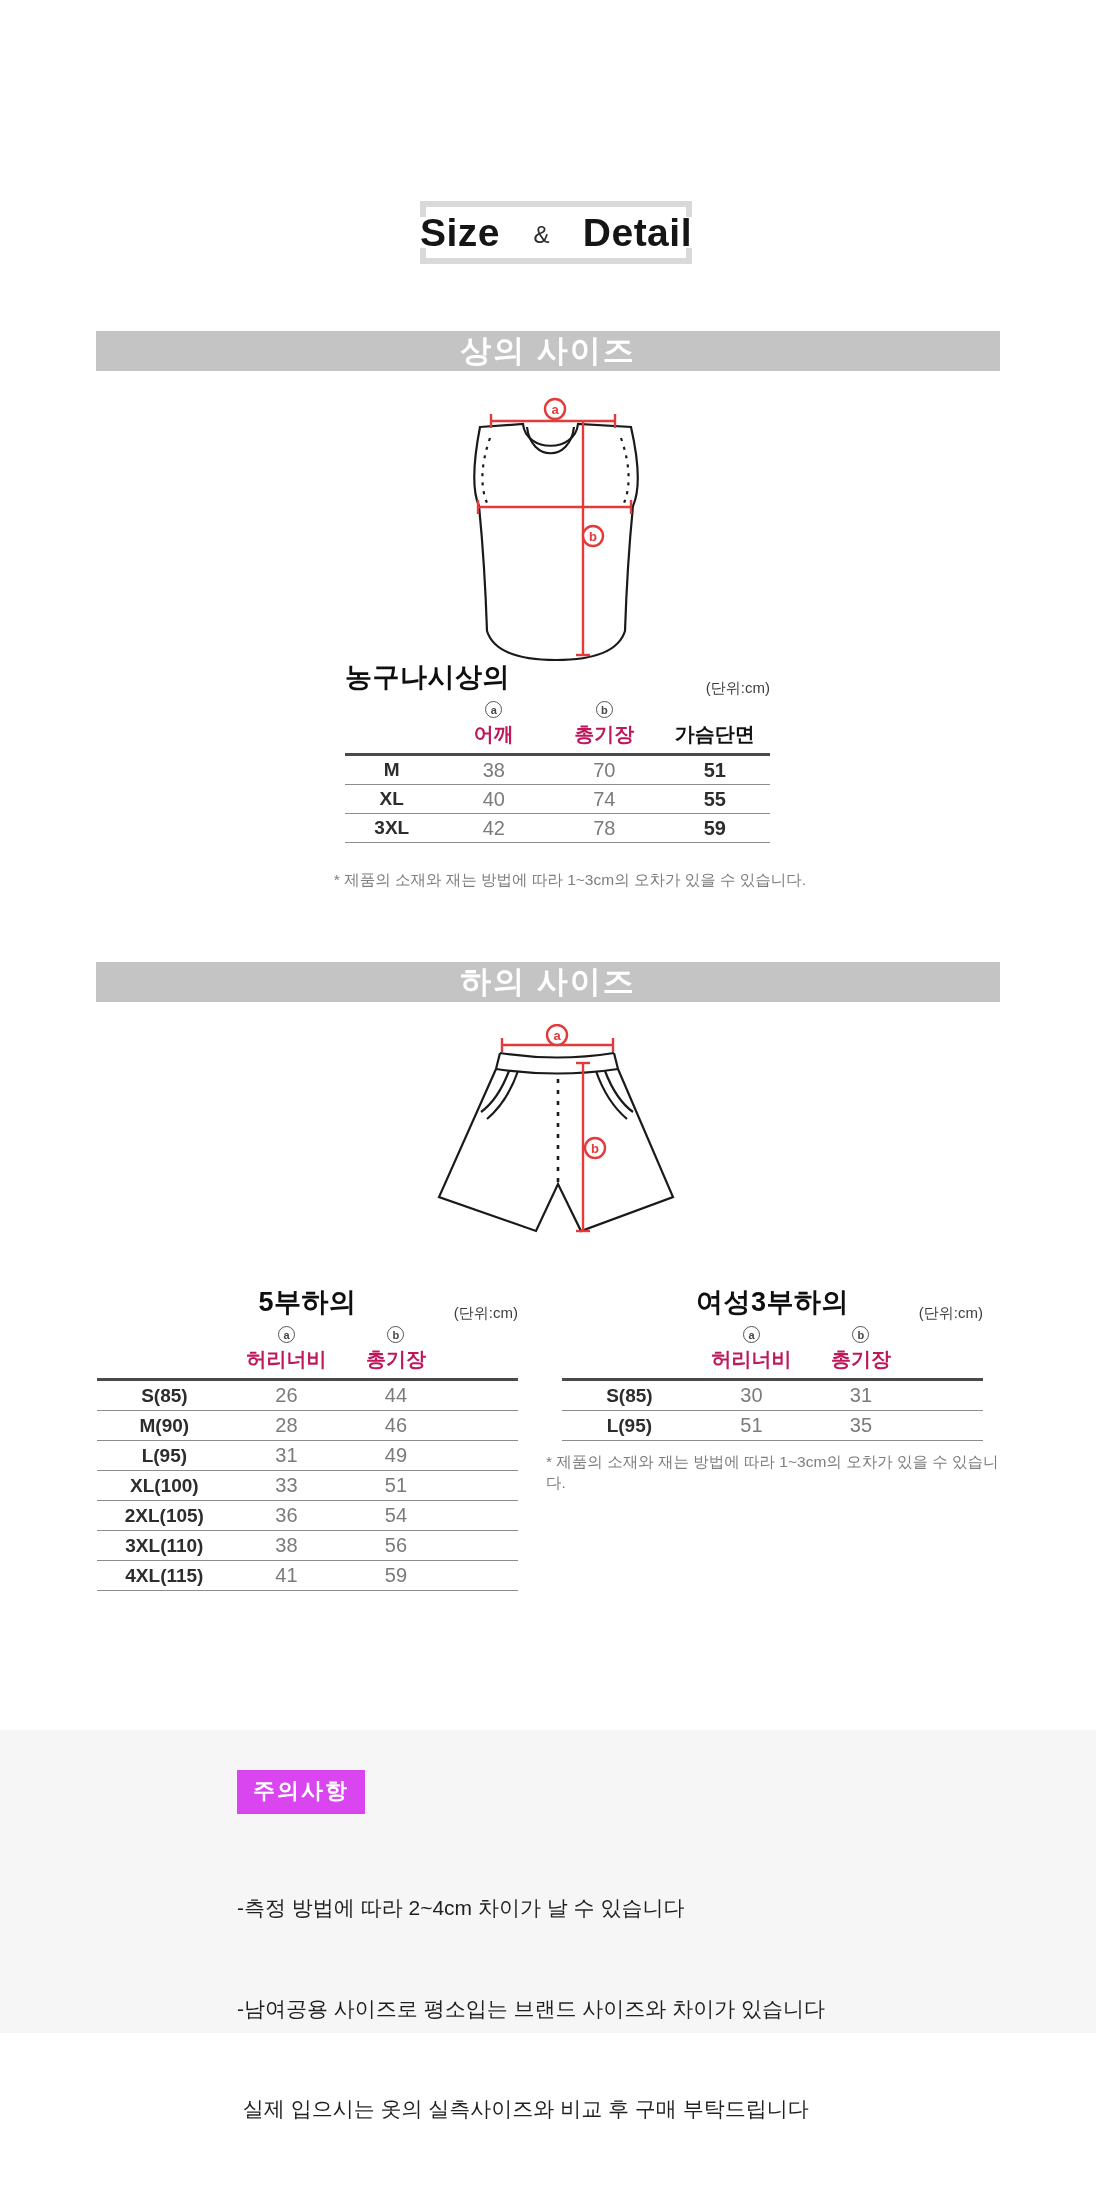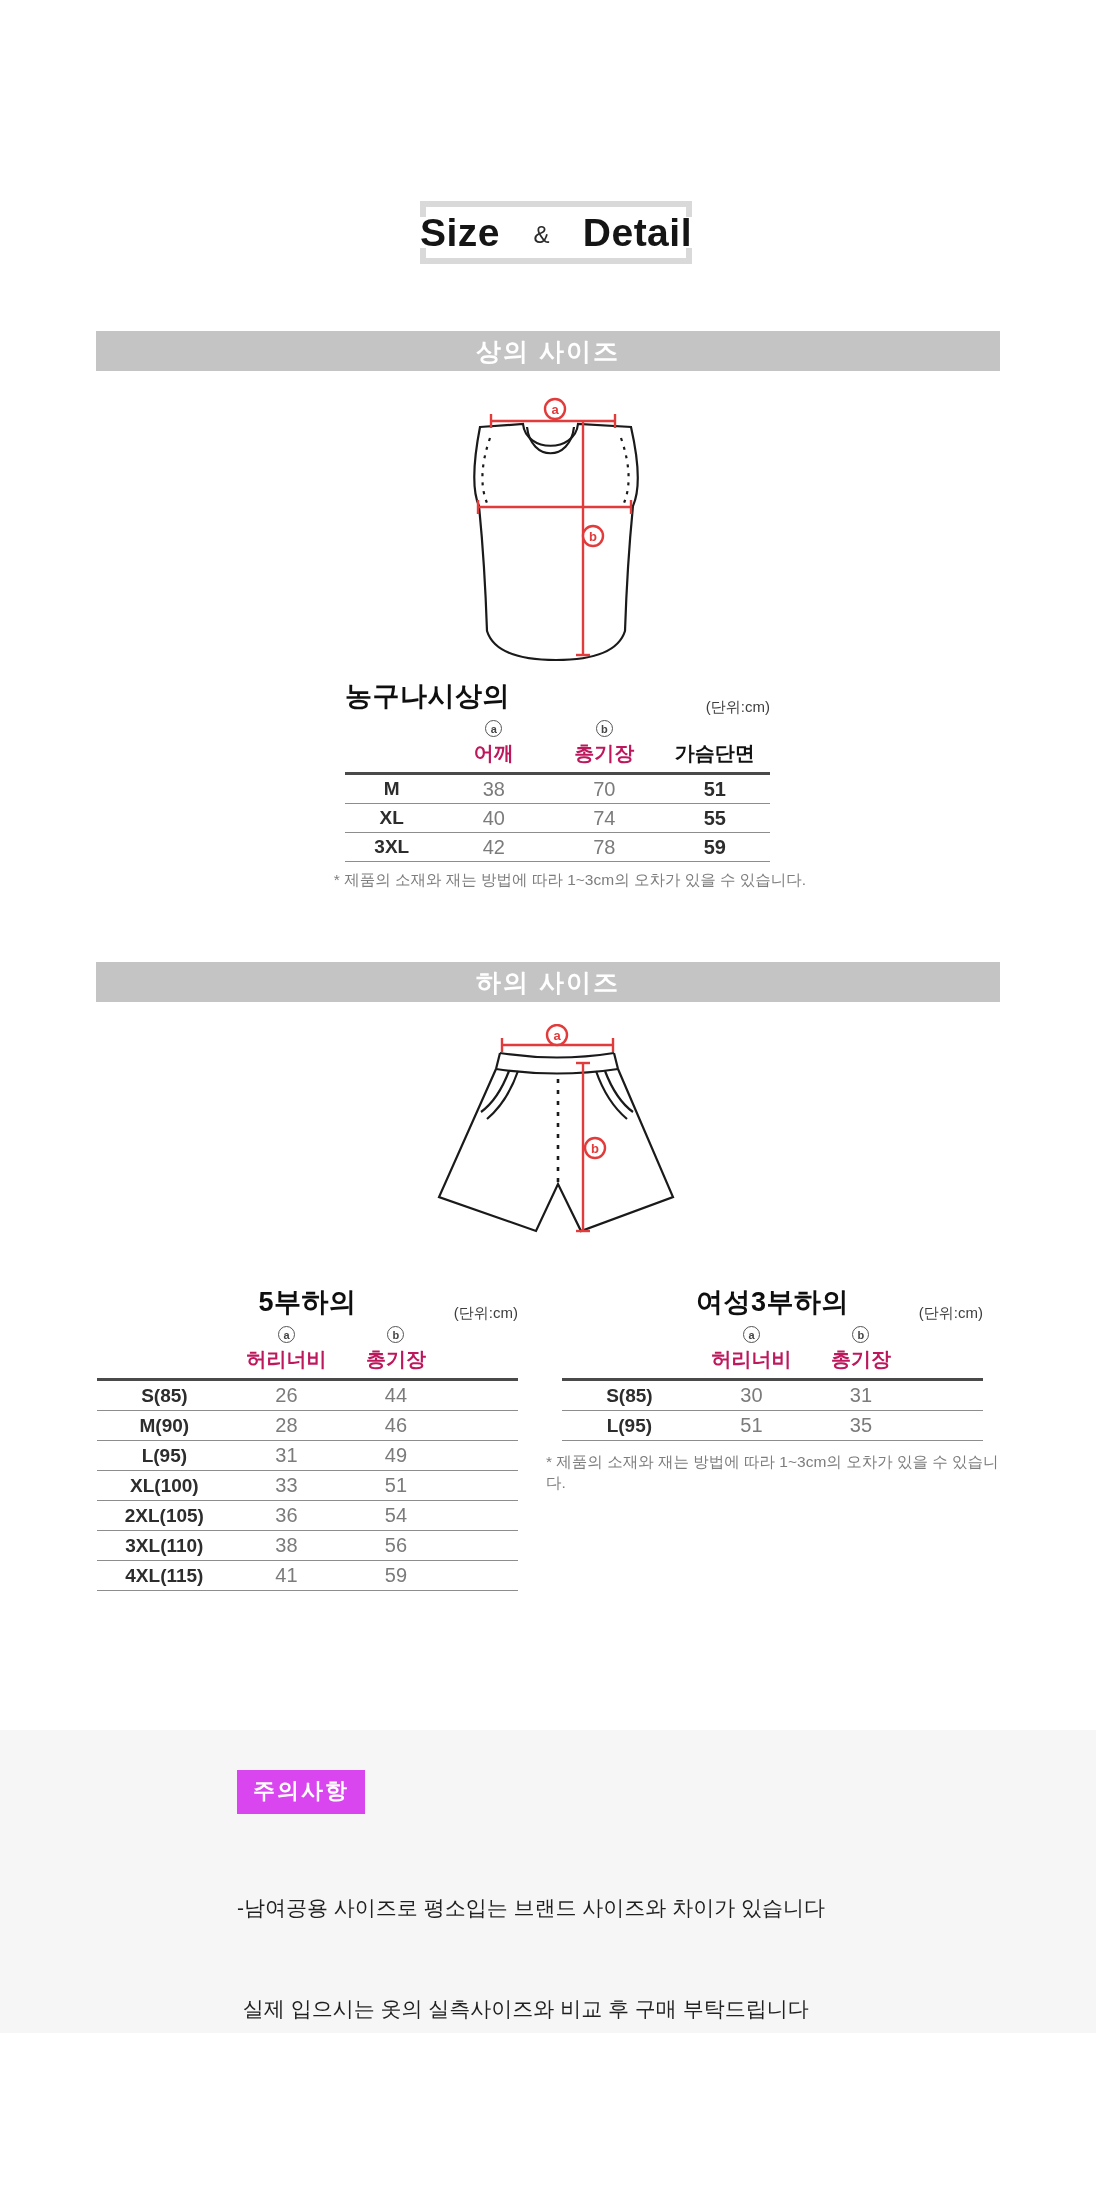--- a/index.html
+++ b/index.html
@@ -18,32 +18,32 @@
     content:""; position:absolute; left:0; right:0; bottom:0; height:10px;
     border-bottom:6px solid #d9d9d9; border-left:6px solid #d9d9d9; border-right:6px solid #d9d9d9;
   }
   .title-text { position:absolute; inset:0; display:flex; align-items:center; justify-content:space-between; gap:9px; }
   .title-word { font-size:39px; font-weight:800; color:#151515; letter-spacing:0.5px; }
   .title-amp { font-size:24px; font-weight:400; color:#2a2a2a; position:relative; top:2px; }
 
   
   .banner {
     position:absolute; left:96px; width:904px; height:40px; background:#c4c4c4;
-    color:#ffffff; font-size:25px; font-weight:700; letter-spacing:2px;
+    color:#ffffff; font-size:31px; font-weight:700; letter-spacing:2px;
     display:flex; align-items:center; justify-content:center;
   }
   .banner-top { top:331px; }
   .banner-bottom { top:962px; }
 
   
   .tank-svg { position:absolute; left:468px; top:396px; }
   .shorts-svg { position:absolute; left:433px; top:1024px; }
 
   
-  .size-table-1 { position:absolute; left:345px; top:678px; width:425px; }
+  .size-table-1 { position:absolute; left:345px; top:659px; width:425px; }
   .table-head-row { position:relative; height:42px; }
   .product-title { font-size:27px; font-weight:800; color:#0f0f0f; letter-spacing:0.5px; }
   .unit { position:absolute; right:0; bottom:3px; font-size:15px; color:#3e3e3e; font-weight:400; }
 
   .tbl-header { display:grid; border-bottom:3px solid #4a4a4a; padding-bottom:5px; }
   .g4 { grid-template-columns:22% 26% 26% 26%; }
   .g4b { grid-template-columns:32% 26% 26% 16%; }
   .th { display:flex; flex-direction:column; justify-content:flex-end; align-items:center; }
   .mark-circle {
     display:inline-flex; width:17px; height:17px; border:1.5px solid #555; border-radius:50%;
@@ -278,18 +278,19 @@
     <div class="td">35</div>
     <div class="td"></div>
   </div>
 </div>
 
 <div class="note-2">* 제품의 소재와 재는 방법에 따라 1~3cm의 오차가 있을 수 있습니다.</div>
 
 <div class="notice">
   <div class="notice-badge">주의사항</div>
   <div class="notice-lines">
+    <div>-측정 방법에 따라 2~4cm 차이가 날 수 있습니다</div>
     <div>-남여공용 사이즈로 평소입는 브랜드 사이즈와 차이가 있습니다</div>
     <div> 실제 입으시는 옷의 실측사이즈와 비교 후 구매 부탁드립니다</div>
     
     
   </div>
 </div>
 
 </body></html>

